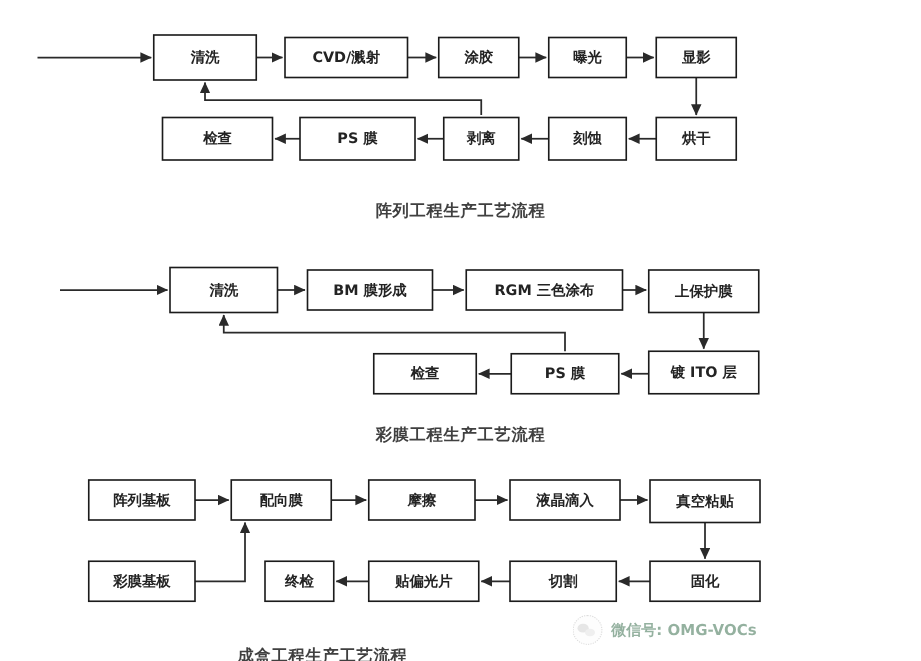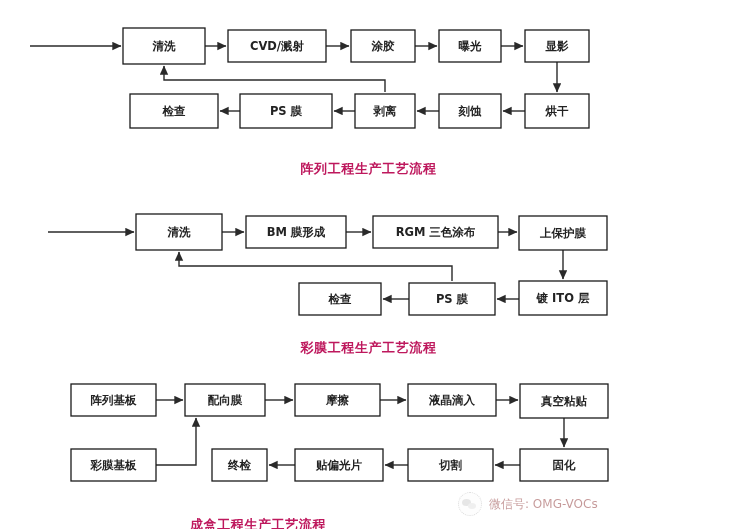--- a/index.html
+++ b/index.html
@@ -44,43 +44,43 @@
   .edge {
     stroke: #2a2a2a;
     stroke-width: 1.4;
     fill: none;
   }
   .caption {
     position: absolute;
     font-family: "DejaVu Sans", "Liberation Sans", sans-serif;
     font-size: 13px;
     font-weight: 700;
-    color: #be185d;
+    color: #404040;
     letter-spacing: 0.6px;
     white-space: nowrap;
     text-align: center;
   }
   #caption-1 { left: 0; top: 160px; width: 737px; }
   #caption-2 { left: 0; top: 339px; width: 737px; }
   #caption-3 { left: 0; top: 516px; width: 516px; }
 
   #watermark {
     position: absolute;
     left: 458px;
     top: 492px;
     display: flex;
     align-items: center;
     gap: 7px;
     opacity: 0.45;
   }
   #watermark .wm-text {
     font-family: "DejaVu Sans", "Liberation Sans", sans-serif;
     font-size: 12px;
-    font-weight: 400;
-    color: #7f1d1d;
+    font-weight: 700;
+    color: #14532d;
     white-space: nowrap;
   }
   .wm-logo {
     width: 22px;
     height: 22px;
     border-radius: 50%;
     border: 1px dotted #b4b4b4;
     position: relative;
     flex: 0 0 auto;
     background: #fbfbfb;

